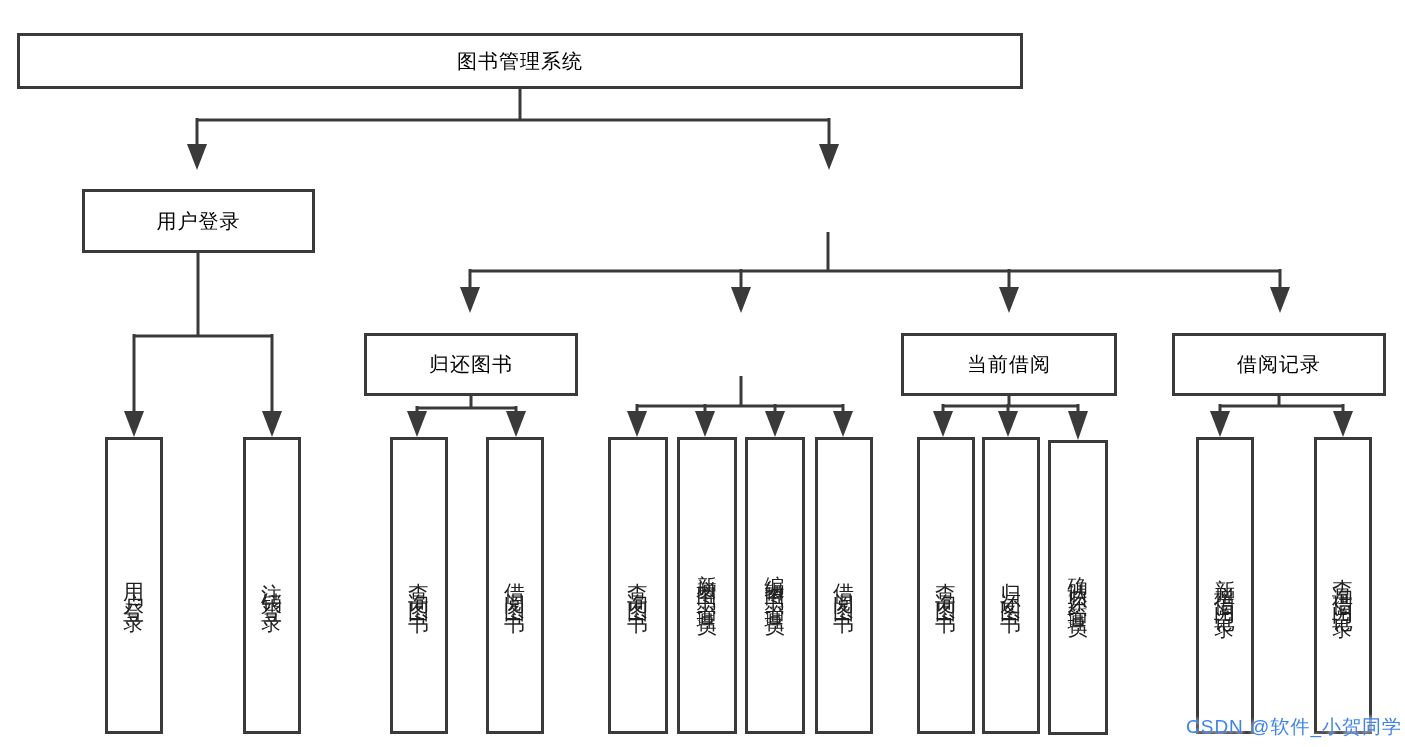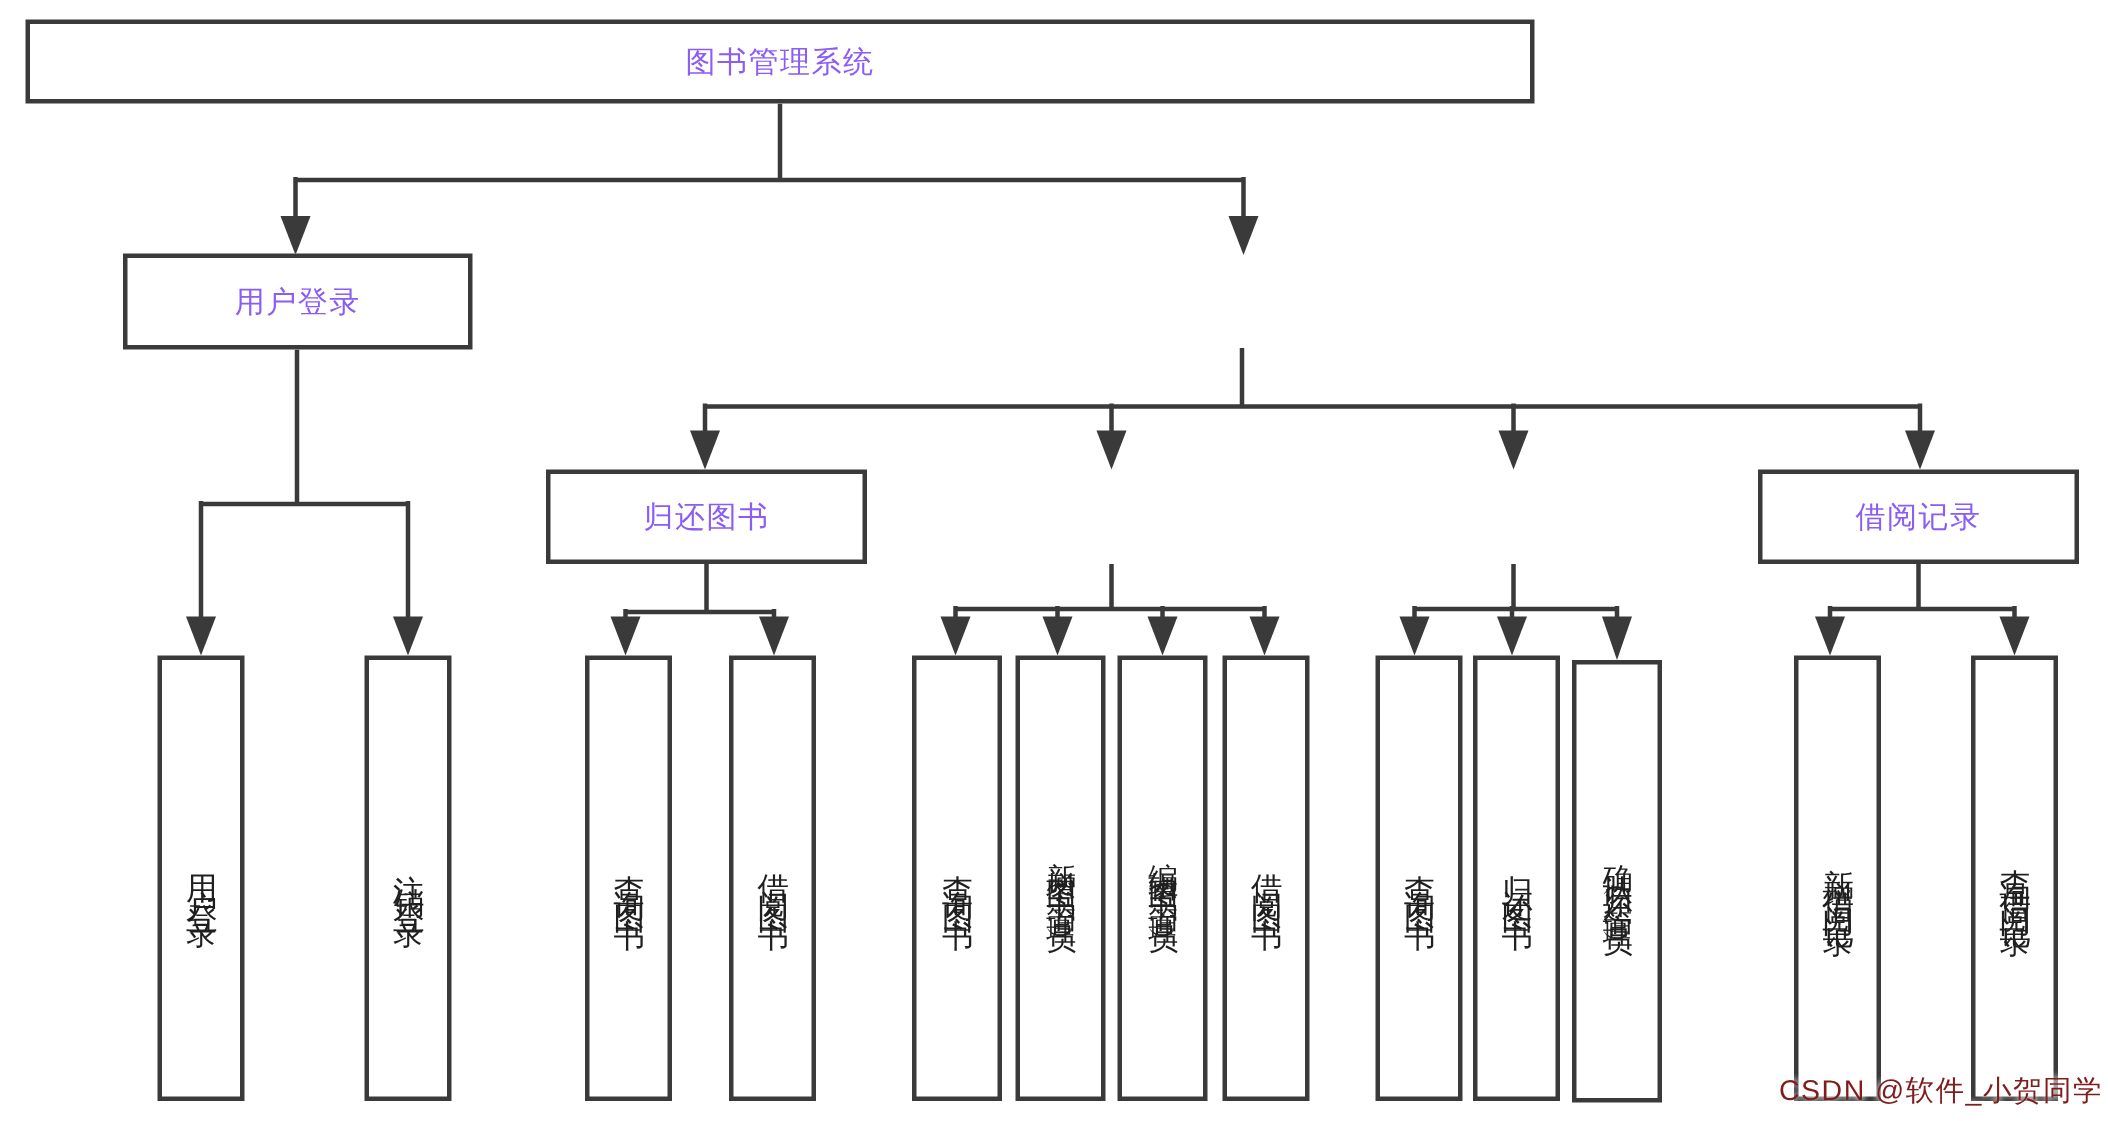--- a/index.html
+++ b/index.html
@@ -9,24 +9,25 @@
     background:#ffffff;
     font-family:"Liberation Sans","DejaVu Sans",sans-serif;
     overflow:hidden;
   }
   .node{
     position:absolute;
     box-sizing:border-box;
     border:3px solid #3a3a3a;
     background:#ffffff;
     display:flex;align-items:center;justify-content:center;
-    color:#8b5cf6;
+    color:#000000;
     font-size:20px;
     letter-spacing:1px;
     z-index:2;
+    margin-top:20px;
   }
   .lvl3{top:313px;height:63px;}
   .vnode{
     position:absolute;
     top:437px;height:297px;
     box-sizing:border-box;
     border:3px solid #3a3a3a;
     background:#ffffff;
     display:flex;align-items:center;justify-content:center;
     color:#1f1f1f;
@@ -40,21 +41,21 @@
     line-height:1;
     white-space:nowrap;
     color:#1f1f1f;
   }
   .vtext.long{font-size:20px;letter-spacing:6px;}
   #connector-svg{position:absolute;left:0;top:0;z-index:1;}
   #watermark{
     position:absolute;
     left:1186px;top:714px;
     font-size:19px;
-    color:#7f1d1d;
+    color:#3b82f6;
     letter-spacing:1px;
     text-shadow:0 0 5px #ffffff,0 0 5px #ffffff;
     z-index:3;
     white-space:nowrap;
   }
 </style>
 </head>
 <body>
 
 <div id="stage">
@@ -103,20 +104,23 @@
     <span>图书管理系统</span>
   </div>
 
   <div class="node" style="left:82px;top:169px;width:233px;height:64px;">
     <span>用户登录</span>
   </div>
 
   <div class="node lvl3" style="left:364px;width:214px;">
     <span>归还图书</span>
   </div>
+  <div class="node lvl3" style="left:901px;width:216px;">
+    <span>当前借阅</span>
+  </div>
   <div class="node lvl3" style="left:1172px;width:214px;">
     <span>借阅记录</span>
   </div>
 
   <div class="vnode" style="left:105px;width:58px;">
     <span class="vtext">用户登录</span>
   </div>
   <div class="vnode" style="left:243px;width:58px;">
     <span class="vtext">注销登录</span>
   </div>

